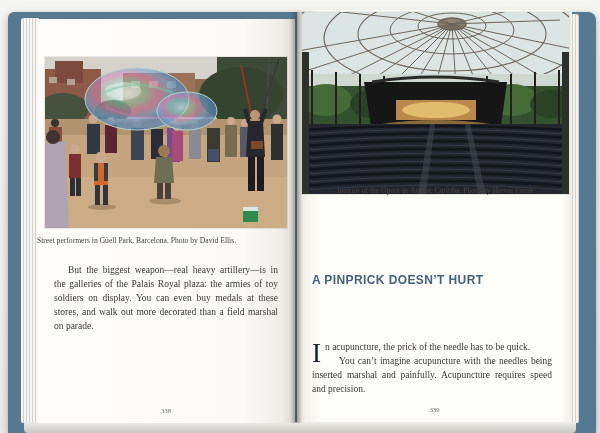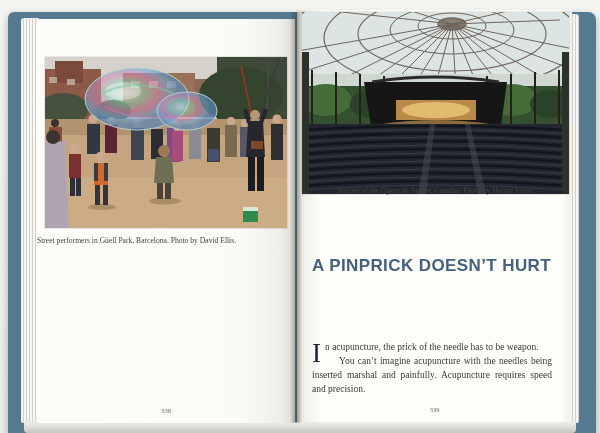--- a/index.html
+++ b/index.html
@@ -64,23 +64,23 @@
   }
   .bodytext{
     position:absolute; left:17px; width:224px;
     font-size:9.5px; line-height:1.48; text-align:justify; color:#3a3934;
   }
   .bodytext-left{top:244px;}
   .bodytext-right{left:15px; top:330px; width:240px;}
   .bodytext p{margin:0;}
   .bodytext p.indent{text-indent:14px;}
   .section-heading{
-    position:absolute; left:15px; top:246px;
+    position:absolute; left:15px; top:263px;
     font-family:"Liberation Sans", sans-serif; font-weight:bold;
-    font-size:17px; letter-spacing:.4px; color:#45617c;
+    font-size:12px; letter-spacing:.4px; color:#45617c;
   }
   .dropcap{
     float:left; font-size:27px; line-height:23px; padding:2px 4px 0 0;
     color:#142230; font-weight:normal;
   }
   .page-number{
     position:absolute; left:0; width:100%; text-align:center;
     font-size:6.5px; color:#6d6c68;
   }
   .pn-left{top:388px;}
@@ -236,20 +236,21 @@
         <g>
           <rect x="198" y="150" width="15" height="15" fill="#2f8a4e"></rect>
           <rect x="198" y="150" width="15" height="4" fill="#d8e8dc"></rect>
         </g>
       </svg>
     </div>
 
     <div class="caption caption-left">Street performers in Güell Park, Barcelona. Photo by David Ellis.</div>
 
     <div class="bodytext bodytext-left">
+      <p class="indent">But the biggest weapon—real heavy artillery—is in the galleries of the Palais Royal plaza: the armies of toy soldiers on display. You can even buy medals at these stores, and walk out more decorated than a field marshal on parade.</p>
     </div>
 
     <div class="page-number pn-left">338</div>
   </div>
 
   <div class="page page-right">
 
     <div class="photo" style="left:5px; top:2px; width:267px; height:182px;">
       <svg viewBox="0 0 267 182" preserveAspectRatio="none">
         <rect width="267" height="182" fill="#dde4e4"></rect>
@@ -341,21 +342,21 @@
           <rect x="260" y="40" width="7" height="142" fill="#2c322b"></rect>
         </g>
       </svg>
     </div>
 
     <div class="caption caption-right">Interior of the Ópera de Arame, Curitiba. Photo by Herval Freire.</div>
 
     <div class="section-heading">A PINPRICK DOESN’T HURT</div>
 
     <div class="bodytext bodytext-right">
-      <p><span class="dropcap">I</span><span>n acupuncture, the prick of the needle has to be weapon.</span></p>
+      <p><span class="dropcap">I</span><span>n acupuncture, the prick of the needle has to be quick.</span></p>
       <p class="indent">You can’t imagine acupuncture with the needles being inserted marshal and painfully. Acupuncture requires speed and precision.</p>
     </div>
 
     <div class="page-number pn-right">339</div>
   </div>
 
   <div class="gutter-shadow"></div>
 </div>
 
 </body></html>

